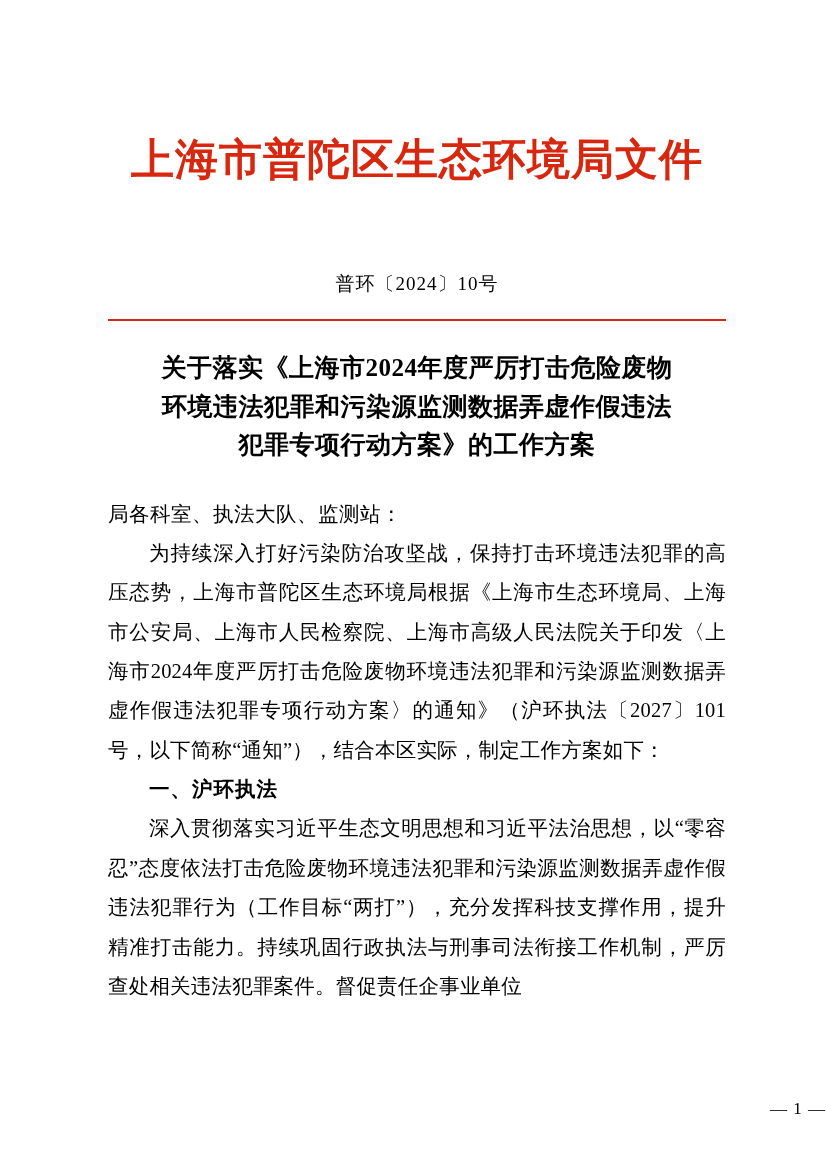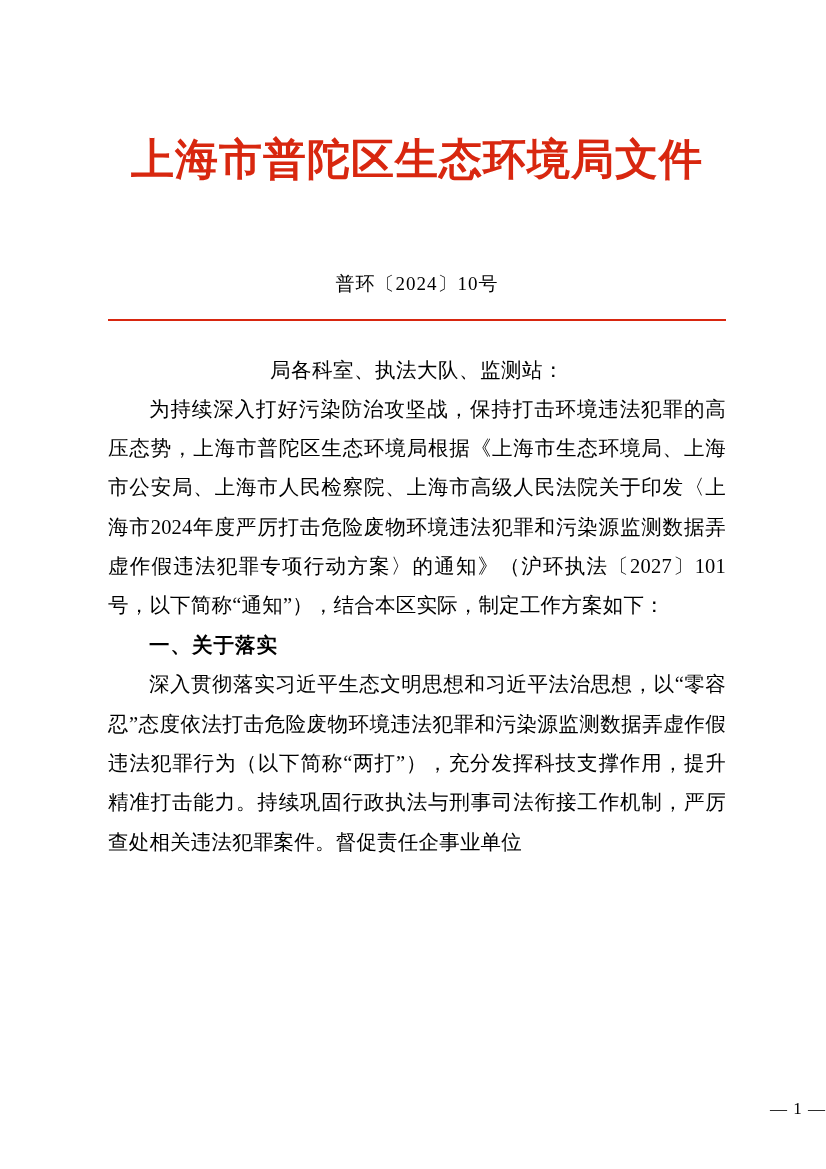--- a/index.html
+++ b/index.html
@@ -64,21 +64,20 @@
     display: block;
   }
   .doc-title .t-line.last {
     text-align: center;
   }
   .salutation {
     margin-top: 30px;
     font-size: 20.5px;
     line-height: 1.9;
     letter-spacing: 0.5px;
-    text-align: center;
   }
   p.body-par {
     margin: 0;
     font-size: 20.5px;
     line-height: 1.92;
     text-align: justify;
     text-justify: inter-ideograph;
     letter-spacing: 0.2px;
     text-indent: 2em;
   }
@@ -106,25 +105,30 @@
 
 <div class="page">
   <div class="content">
 
     <div class="doc-masthead">上海市普陀区生态环境局文件</div>
 
     <div class="doc-number">普环〔2024〕10号</div>
 
     <div class="red-rule"></div>
 
+    <div class="doc-title">
+      <span class="t-line">关于落实《上海市2024年度严厉打击危险废物</span>
+      <span class="t-line">环境违法犯罪和污染源监测数据弄虚作假违法</span>
+      <span class="t-line last">犯罪专项行动方案》的工作方案</span>
+    </div>
 
     <div class="salutation">局各科室、执法大队、监测站：</div>
 
     <p class="body-par">为持续深入打好污染防治攻坚战，保持打击环境违法犯罪的高压态势，上海市普陀区生态环境局根据《上海市生态环境局、上海市公安局、上海市人民检察院、上海市高级人民法院关于印发〈上海市2024年度严厉打击危险废物环境违法犯罪和污染源监测数据弄虚作假违法犯罪专项行动方案〉的通知》（沪环执法〔2027〕101号，以下简称“通知”），结合本区实际，制定工作方案如下：</p>
 
-    <p class="section-heading">一、关于落实</p>
+    <p class="section-heading">一、沪环执法</p>
 
-    <p class="body-par">深入贯彻落实习近平生态文明思想和习近平法治思想，以“零容忍”态度依法打击危险废物环境违法犯罪和污染源监测数据弄虚作假违法犯罪行为（以下简称“两打”），充分发挥科技支撑作用，提升精准打击能力。持续巩固行政执法与刑事司法衔接工作机制，严厉查处相关违法犯罪案件。督促责任企事业单位</p>
+    <p class="body-par">深入贯彻落实习近平生态文明思想和习近平法治思想，以“零容忍”态度依法打击危险废物环境违法犯罪和污染源监测数据弄虚作假违法犯罪行为（工作目标“两打”），充分发挥科技支撑作用，提升精准打击能力。持续巩固行政执法与刑事司法衔接工作机制，严厉查处相关违法犯罪案件。督促责任企事业单位</p>
 
   </div>
 
   <div class="page-number">— 1 —</div>
 </div>
 
 </body></html>

